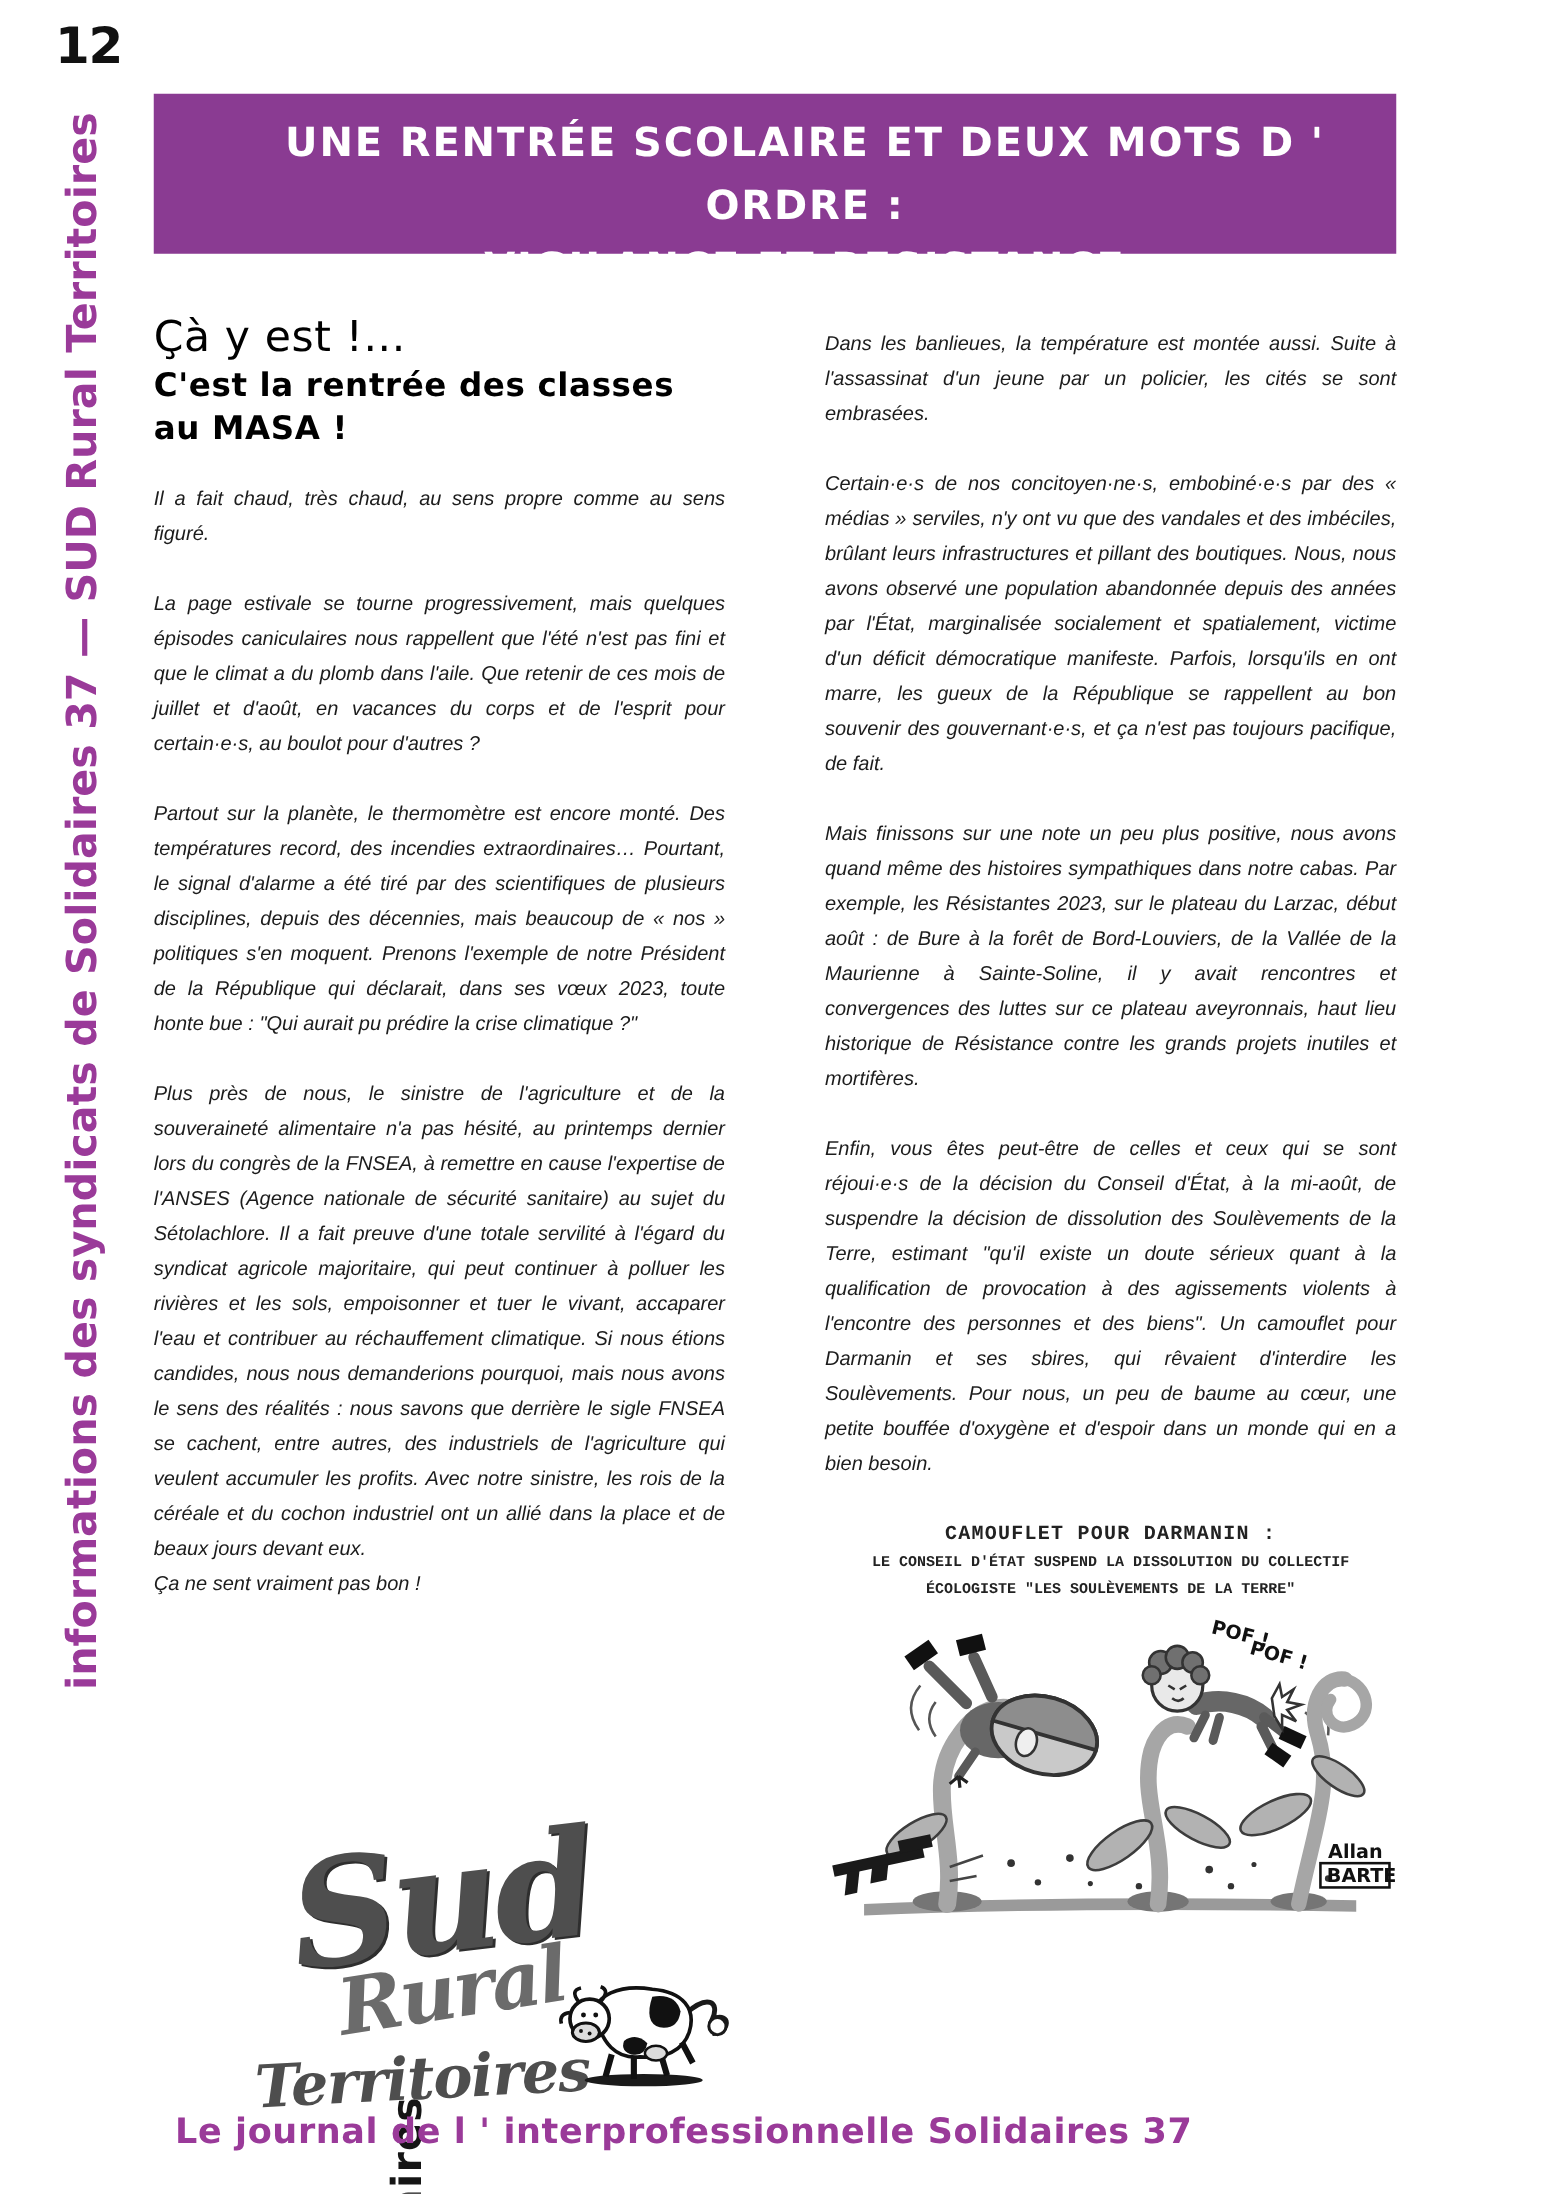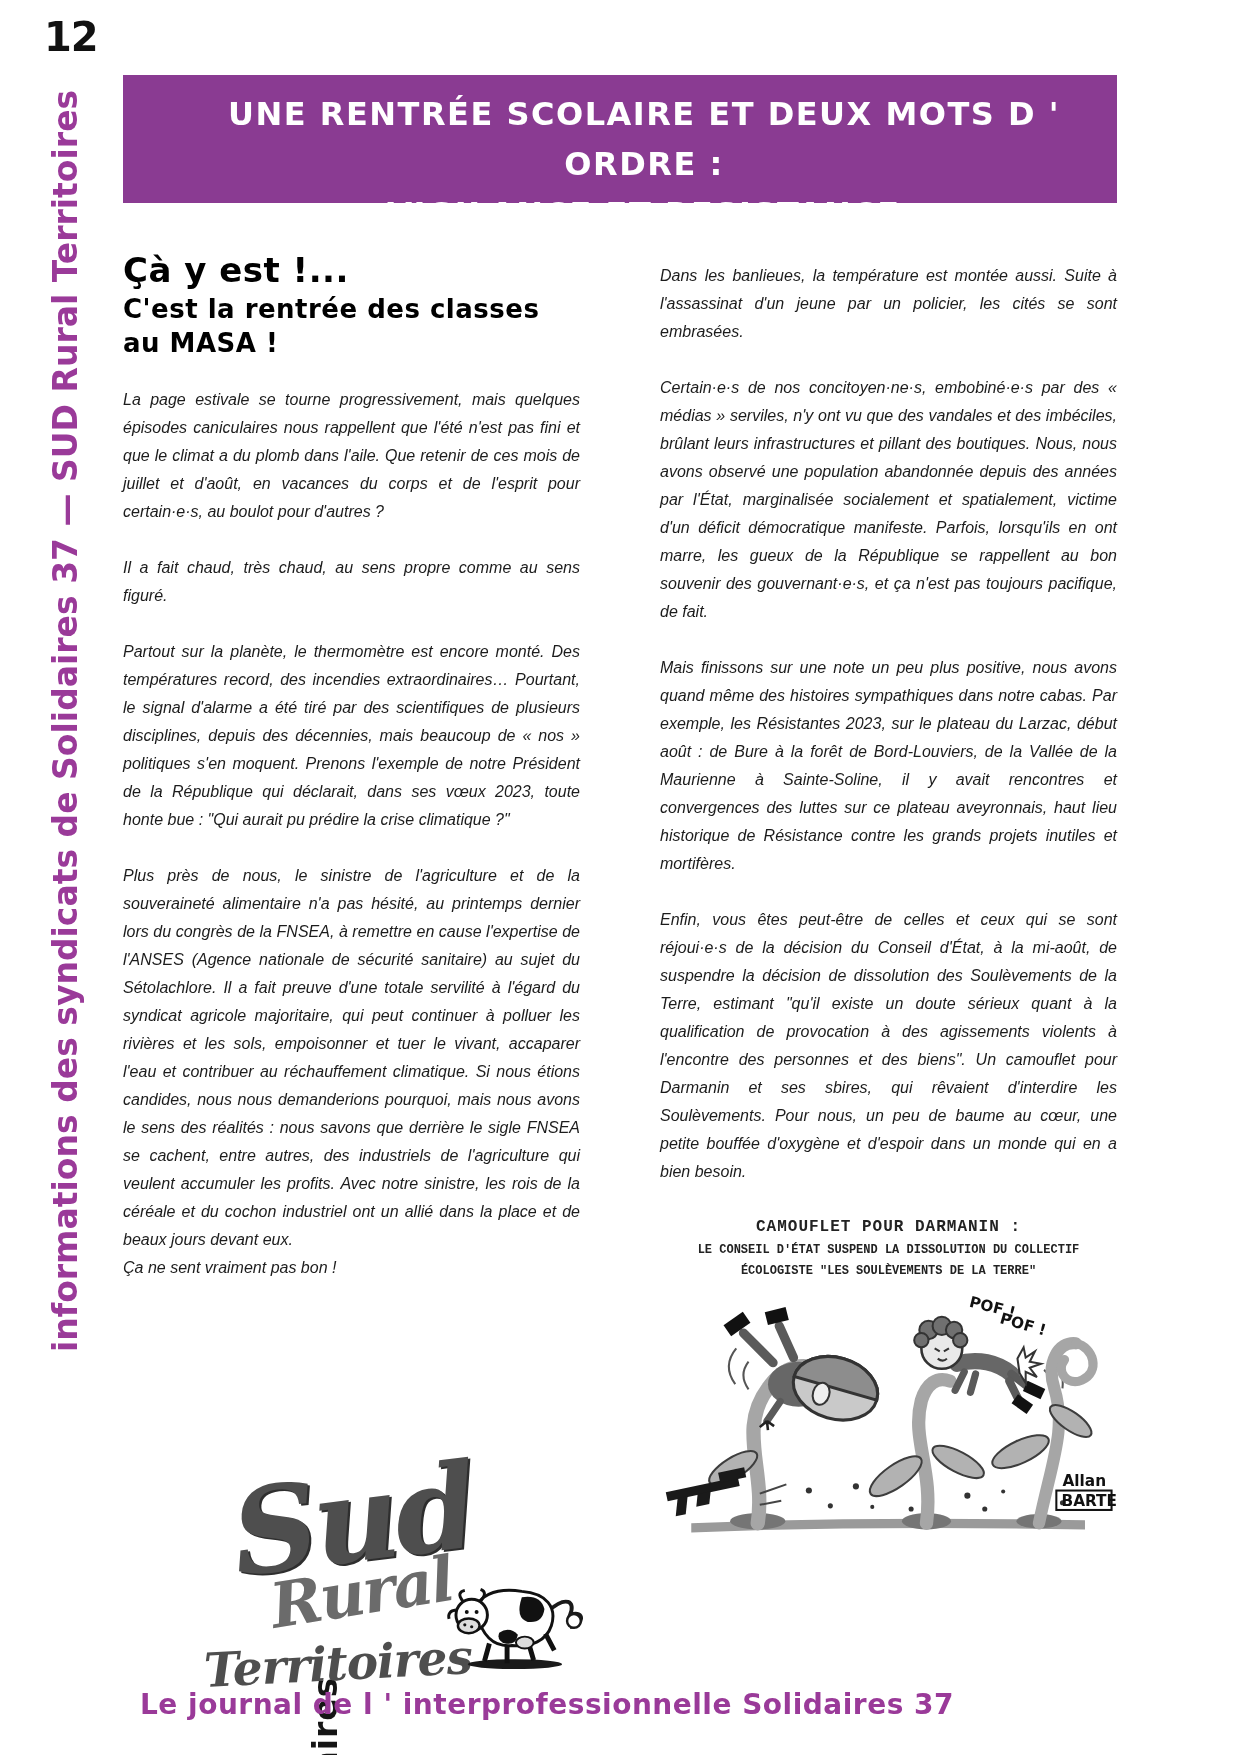--- a/index.html
+++ b/index.html
@@ -23,21 +23,21 @@
     position:absolute;left:46px;top:1352px;width:1148px;height:62px;
     transform:rotate(-90deg);transform-origin:0 0;
     text-align:center;
     font-family:"DejaVu Sans", sans-serif;font-weight:bold;font-size:33px;
     color:#9a3a99;letter-spacing:0px;white-space:nowrap;
   }
   .col{position:absolute;top:240px;width:457px;}
   .col-left{left:123px;}
   .col-right{left:660px;padding-top:22px;box-sizing:border-box;}
   .h1{
-    font-family:"DejaVu Sans", sans-serif;font-weight:bold;font-size:34px;
+    font-family:"DejaVu Sans", sans-serif;font-weight:normal;font-size:34px;
     line-height:40px;color:#000;letter-spacing:0.5px;margin:10px 0 2px 0;
   }
   .h2{
     font-family:"DejaVu Sans", sans-serif;font-weight:bold;font-size:26px;
     line-height:34px;color:#000;letter-spacing:0.5px;margin:0 0 26px 0;
   }
   .para{
     font-size:16px;line-height:28px;text-align:justify;margin:0 0 28px 0;
     white-space:pre-line;
     font-style:italic;
@@ -90,22 +90,22 @@
   <div class="line">UNE RENTRÉE SCOLAIRE ET DEUX MOTS D ' ORDRE :</div>
   <div class="line">VIGILANCE ET RESISTANCE</div>
 </div>
 
 <div class="sidebar-vert" style="color: rgb(154, 58, 153);">informations des syndicats de Solidaires 37 — SUD Rural Territoires</div>
 
 <div class="col col-left">
   <div class="h1">Çà y est !...</div>
   <div class="h2">C'est la rentrée des classes au MASA !</div>
   <div>
+      <p class="para">Il a fait chaud, très chaud, au sens propre comme au sens figuré.</p>
       <p class="para">La page estivale se tourne progressivement, mais quelques épisodes caniculaires nous rappellent que l'été n'est pas fini et que le climat a du plomb dans l'aile. Que retenir de ces mois de juillet et d'août, en vacances du corps et de l'esprit pour certain·e·s, au boulot pour d'autres ?</p>
-      <p class="para">Il a fait chaud, très chaud, au sens propre comme au sens figuré.</p>
       <p class="para">Partout sur la planète, le thermomètre est encore monté. Des températures record, des incendies extraordinaires… Pourtant, le signal d'alarme a été tiré par des scientifiques de plusieurs disciplines, depuis des décennies, mais beaucoup de « nos » politiques s'en moquent. Prenons l'exemple de notre Président de la République qui déclarait, dans ses vœux 2023, toute honte bue : "Qui aurait pu prédire la crise climatique ?"</p>
       <p class="para">Plus près de nous, le sinistre de l'agriculture et de la souveraineté alimentaire n'a pas hésité, au printemps dernier lors du congrès de la FNSEA, à remettre en cause l'expertise de l'ANSES  (Agence nationale de sécurité sanitaire) au sujet du Sétolachlore. Il a fait preuve d'une totale servilité à l'égard du syndicat agricole majoritaire, qui peut continuer à polluer les rivières et les sols, empoisonner et tuer le vivant, accaparer l'eau et contribuer au réchauffement climatique. Si nous étions candides, nous nous demanderions pourquoi, mais nous avons le sens des réalités : nous savons que derrière le sigle FNSEA se cachent, entre autres, des industriels de l'agriculture qui veulent accumuler les profits. Avec notre sinistre, les rois de la céréale et du cochon industriel ont un allié dans la place et de beaux jours devant eux.
 Ça ne sent vraiment pas bon !</p>
     </div>
 </div>
 
 <div class="col col-right">
   <div>
       <p class="para">Dans les banlieues, la température est montée aussi. Suite à l'assassinat d'un jeune par un policier, les cités se sont embrasées.</p>
       <p class="para">Certain·e·s de nos concitoyen·ne·s, embobiné·e·s par des « médias » serviles, n'y ont vu que des vandales et des imbéciles, brûlant leurs infrastructures et pillant des boutiques. Nous, nous avons observé une population abandonnée depuis des années par l'État, marginalisée socialement et spatialement, victime d'un déficit démocratique manifeste. Parfois, lorsqu'ils en ont marre, les gueux de la République se rappellent au bon souvenir des gouvernant·e·s, et ça n'est pas toujours pacifique, de fait.</p>

